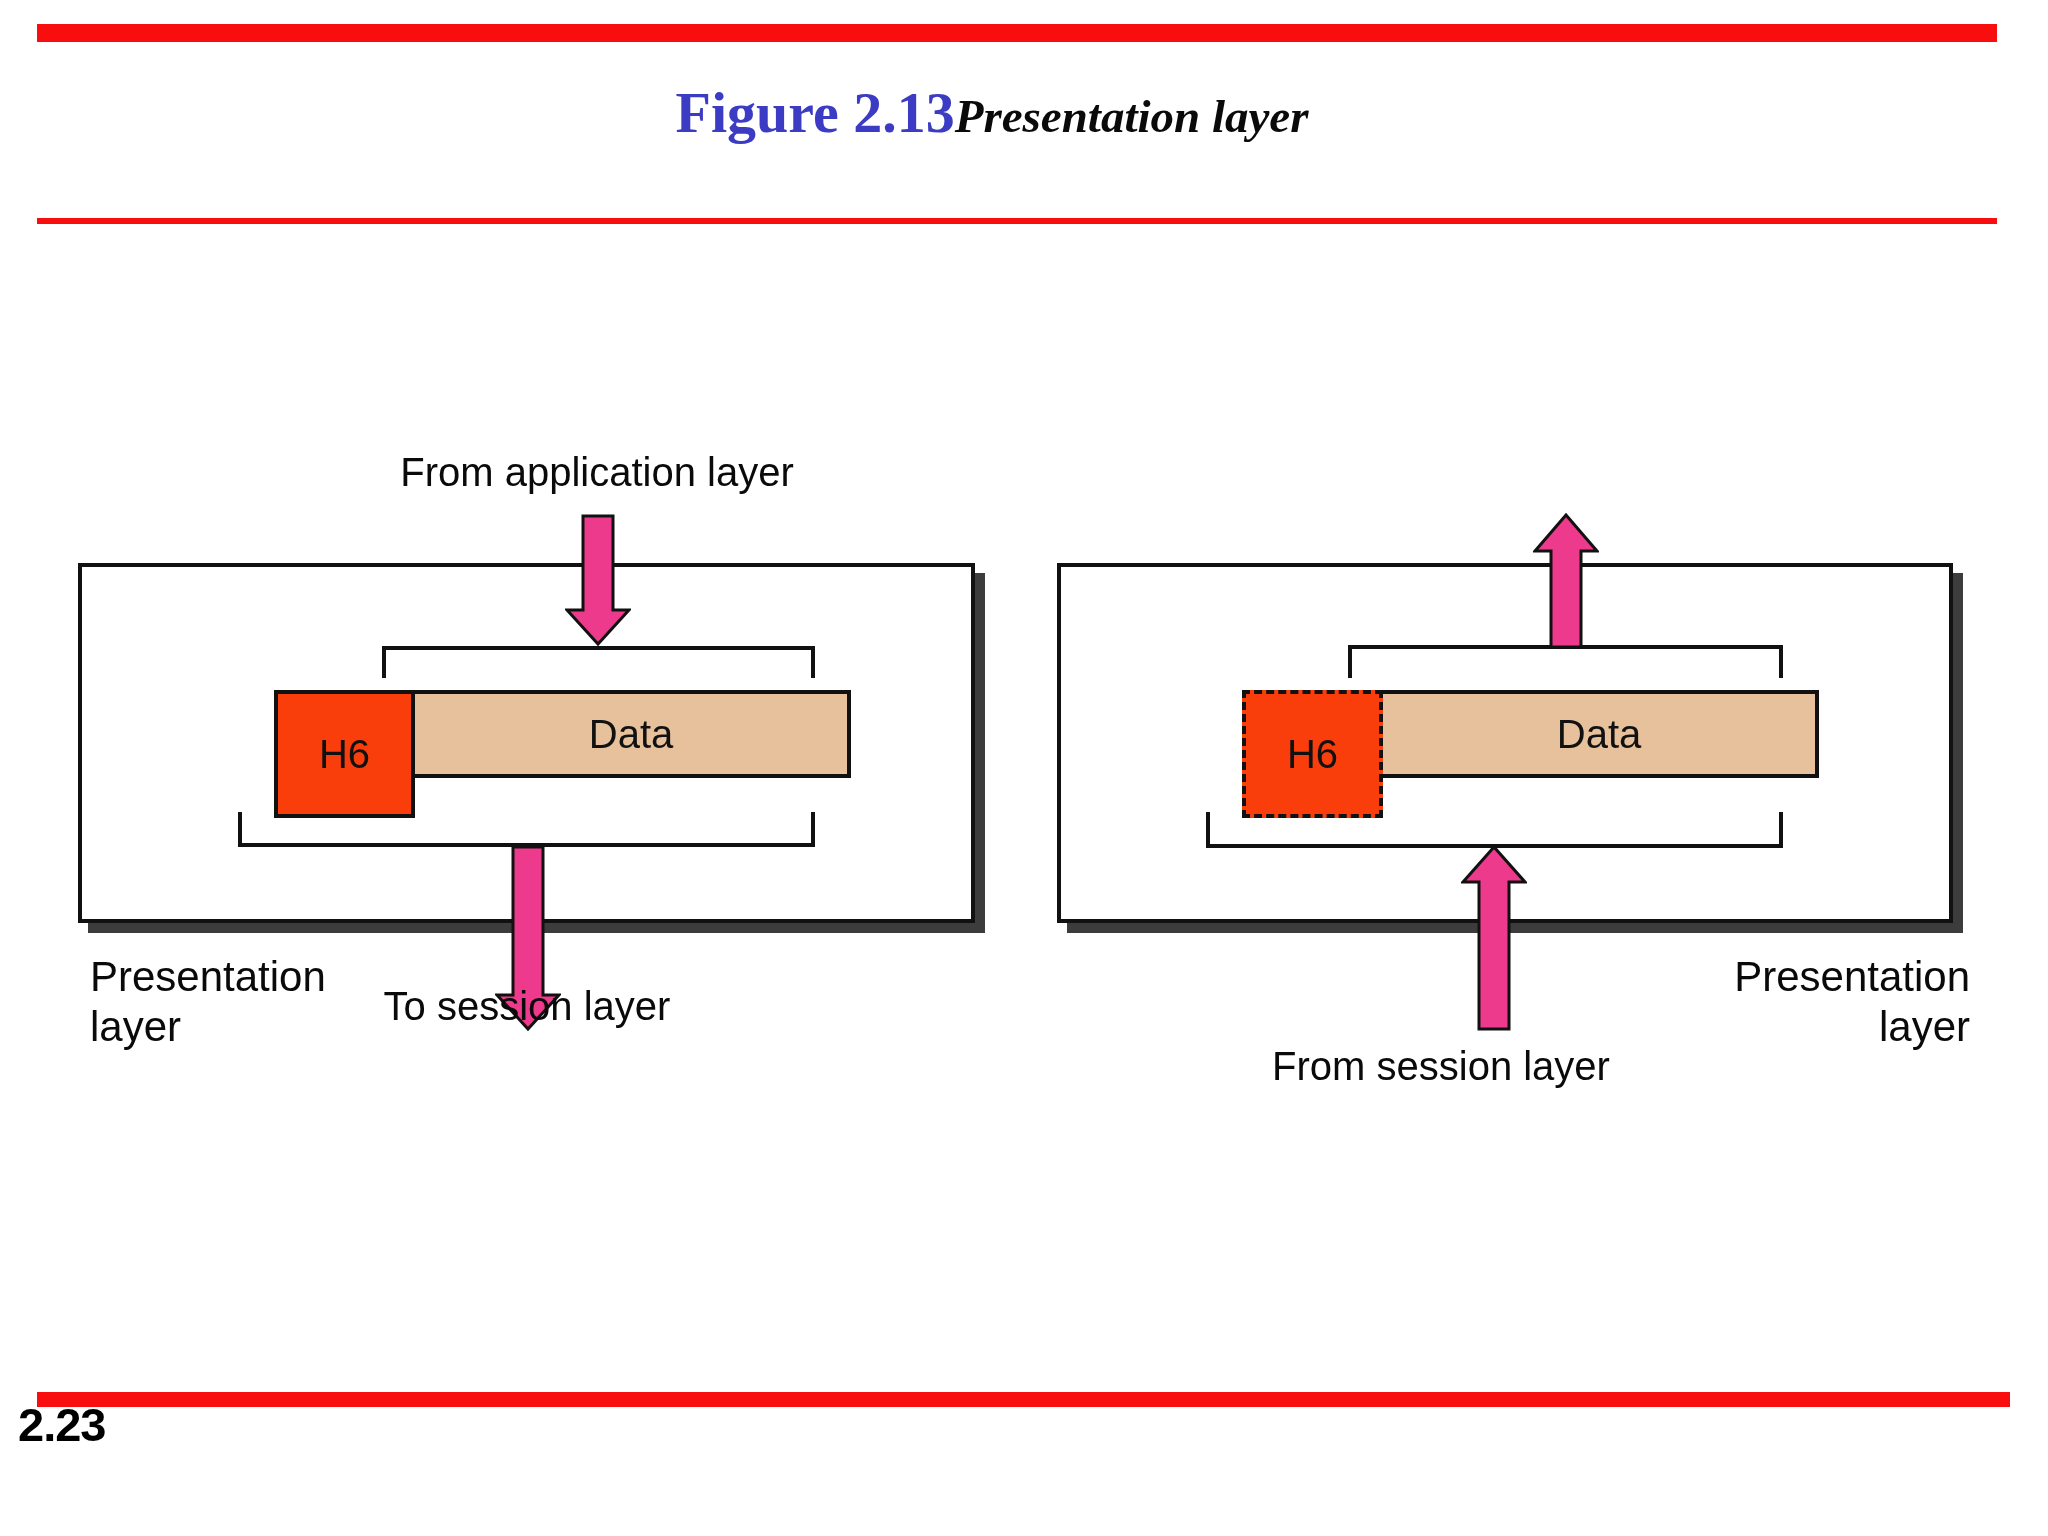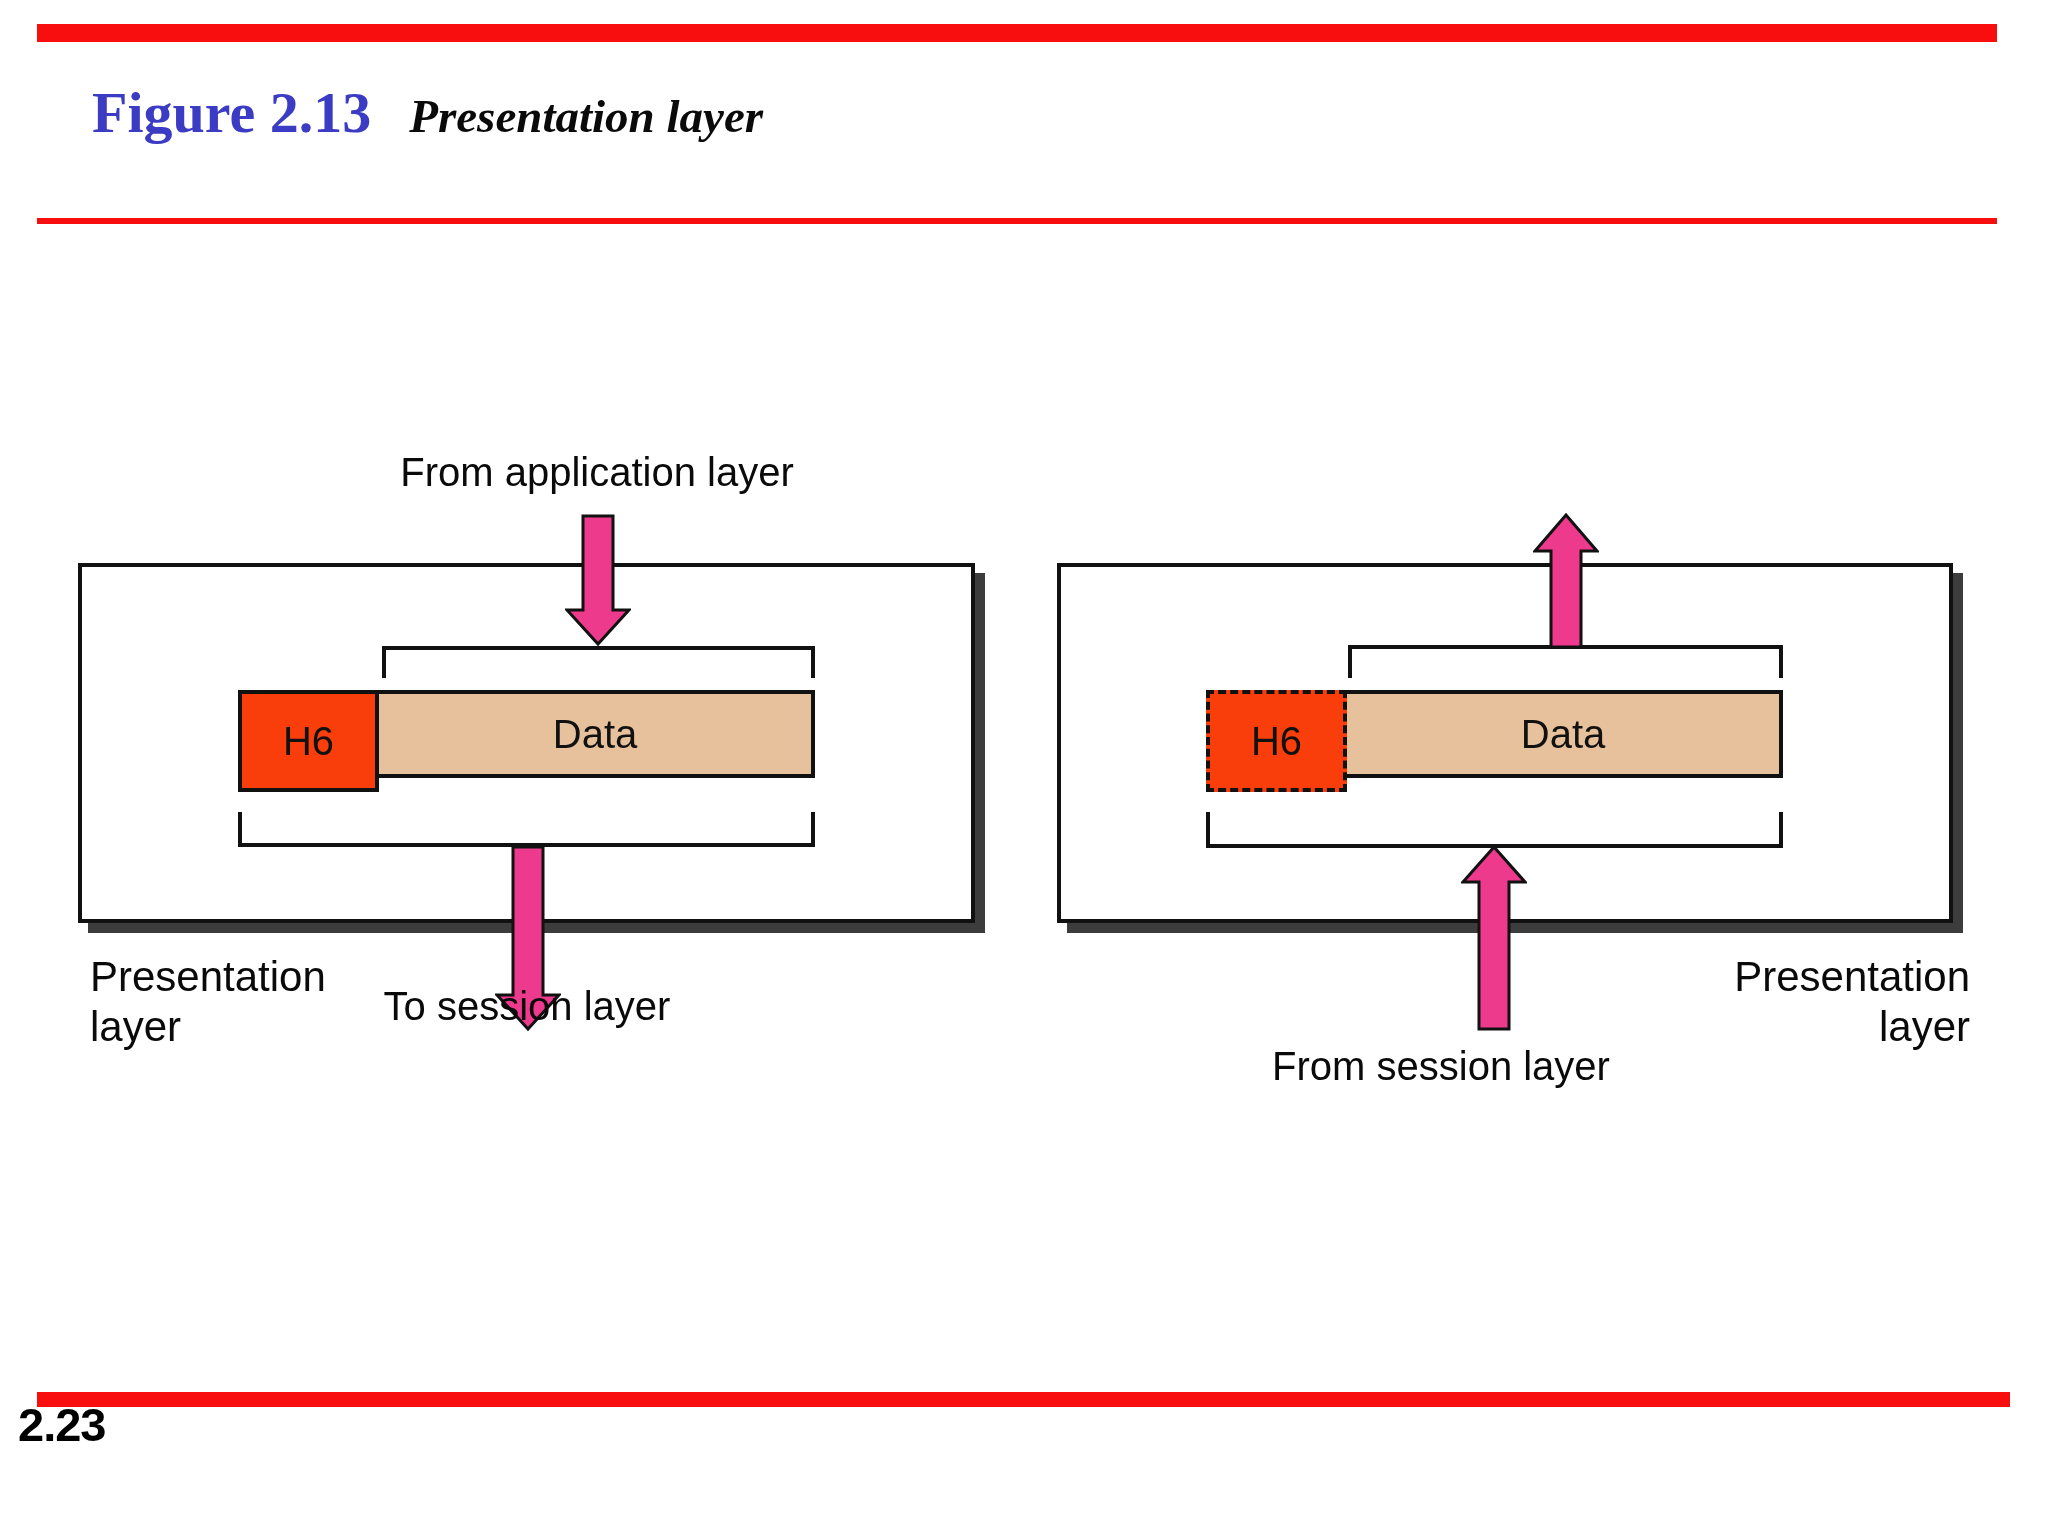--- a/index.html
+++ b/index.html
@@ -11,22 +11,23 @@
   }
   .slide{position:absolute;inset:0;background:#fff;}
 
   
   .top-bar{
     position:absolute;left:37px;top:24px;width:1960px;height:18px;
     background:var(--bar-red);
   }
   .title-row{
     position:absolute;left:92px;top:78px;width:1800px;
-    display:flex;align-items:baseline;gap:38px;
+    display:flex;align-items:baseline;
     font-family:"Liberation Serif",serif;
+    justify-content:center;
   }
   .figure-label{
     color:var(--title-blue);font-weight:bold;font-size:58px;line-height:1.2;
   }
   .figure-caption{
     color:#0a0a0a;font-weight:bold;font-style:italic;font-size:47px;line-height:1.2;
   }
   .title-rule{
     position:absolute;left:37px;top:218px;width:1960px;height:6px;
     background:var(--bar-red);
@@ -46,25 +47,25 @@
     border:4px solid #111;
     box-shadow:10px 10px 0 0 var(--shadow-gray);
     box-sizing:border-box;
   }
   .bracket{position:absolute;box-sizing:border-box;}
   .bracket-down{border:4px solid #111;border-bottom:none;}
   .bracket-up{border:4px solid #111;border-top:none;}
 
   .packet{position:absolute;display:flex;}
   .packet-header{
-    width:141px;height:102px;box-sizing:border-box;
+    width:141px;height:128px;box-sizing:border-box;
     background:var(--header-orange);
     border:4px solid #111;
     display:flex;align-items:center;justify-content:center;
-    font-size:40px;color:#111;
+    font-size:40px;color:#111;margin-left:36px;
   }
   .packet-header.dashed{border-style:dashed;}
   .packet-data{
     width:436px;height:88px;box-sizing:border-box;
     background:var(--data-tan);
     border:4px solid #111;border-left:none;
     display:flex;align-items:center;justify-content:center;
     font-size:40px;color:#111;
   }
 

